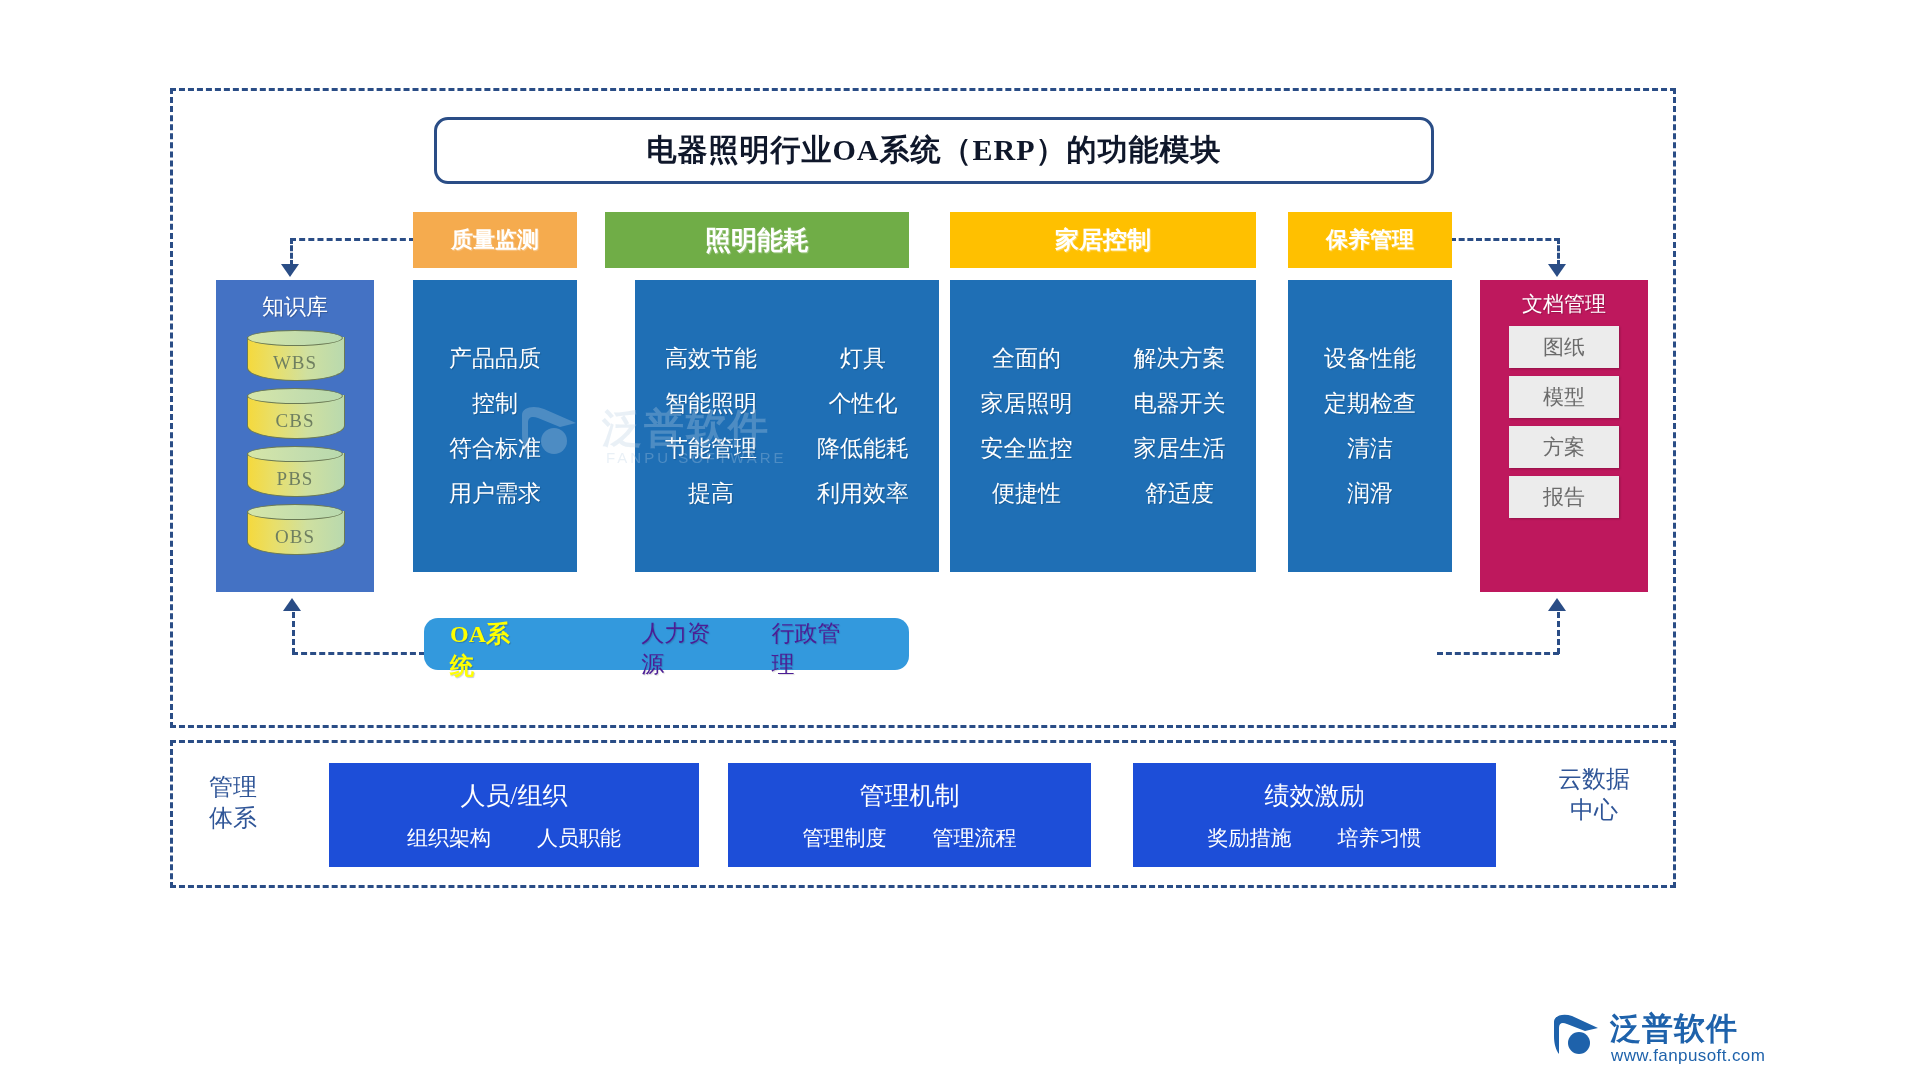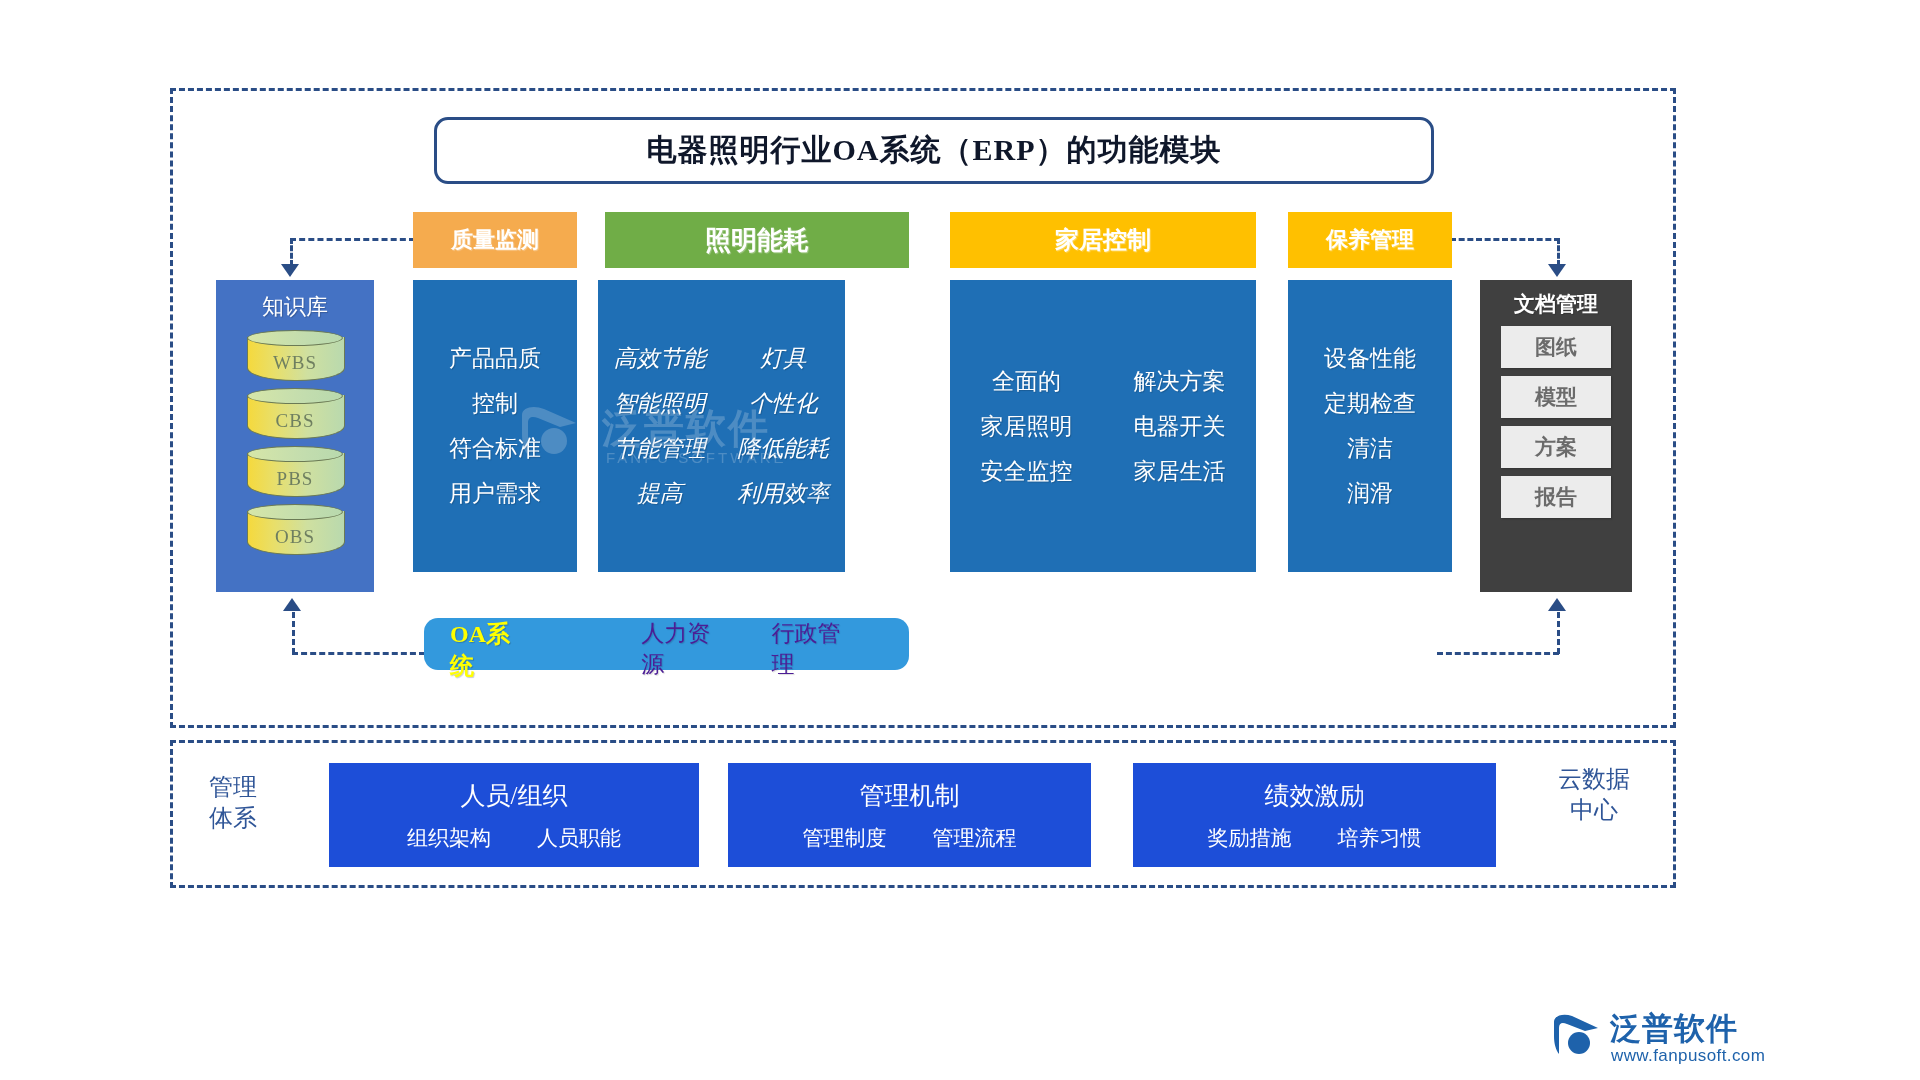--- a/index.html
+++ b/index.html
@@ -66,21 +66,21 @@
     display:flex;align-items:center;justify-content:center;
     color:#ffffff;font-size:23px;line-height:1;
     padding:11px 0;
     text-shadow:1px 1px 1px rgba(0,0,0,.18);
     font-family:"Liberation Serif","DejaVu Serif",serif;
   }
   .panel .row .cell{flex:1;text-align:center;}
   .panel .row .cell.one{flex:none;width:100%;}
 
   .panel-quality{left:413px;top:280px;width:164px;height:292px;}
-  .panel-energy {left:598px;top:280px;width:247px;height:292px;font-style:italic;}
+  .panel-energy {left:635px;top:280px;width:304px;height:292px;}
   .panel-home   {left:950px;top:280px;width:306px;height:292px;}
   .panel-maint  {left:1288px;top:280px;width:164px;height:292px;}
 
   
   .kb{
     position:absolute;left:216px;top:280px;width:158px;height:312px;
     background:#4472c4;box-sizing:border-box;
   }
   .kb-title{
     text-align:center;color:#ffffff;font-size:22px;margin-top:12px;
@@ -103,22 +103,22 @@
   }
   .cyl .lbl{
     position:absolute;left:0;top:16px;width:96px;height:34px;
     display:flex;align-items:center;justify-content:center;
     color:#6f7f60;font-size:19px;letter-spacing:1px;
     font-family:"Liberation Serif","DejaVu Serif",serif;
   }
 
   
   .docmgr{
-    position:absolute;left:1480px;top:280px;width:152px;height:312px;
-    background:#404040;box-sizing:border-box;font-weight:bold;
+    position:absolute;left:1480px;top:280px;width:168px;height:312px;
+    background:#be185d;box-sizing:border-box;
   }
   .docmgr .dm-title{
     text-align:center;color:#ffffff;font-size:21px;margin-top:10px;
     text-shadow:1px 1px 1px rgba(0,0,0,.2);
   }
   .doc-item{
     width:110px;height:42px;margin:8px auto 0 auto;
     background:#ececec;
     display:flex;align-items:center;justify-content:center;
     color:#6b6b6b;font-size:21px;
@@ -313,20 +313,24 @@
       <div class="cell">解决方案</div>
     </div>
     <div class="row">
       <div class="cell">家居照明</div>
       <div class="cell">电器开关</div>
     </div>
     <div class="row">
       <div class="cell">安全监控</div>
       <div class="cell">家居生活</div>
     </div>
+    <div class="row">
+      <div class="cell">便捷性</div>
+      <div class="cell">舒适度</div>
+    </div>
   </div>
 
   <div class="panel panel-maint">
     <div class="row">
         <div class="cell one">设备性能</div>
       </div>
     <div class="row">
         <div class="cell one">定期检查</div>
       </div>
     <div class="row">

